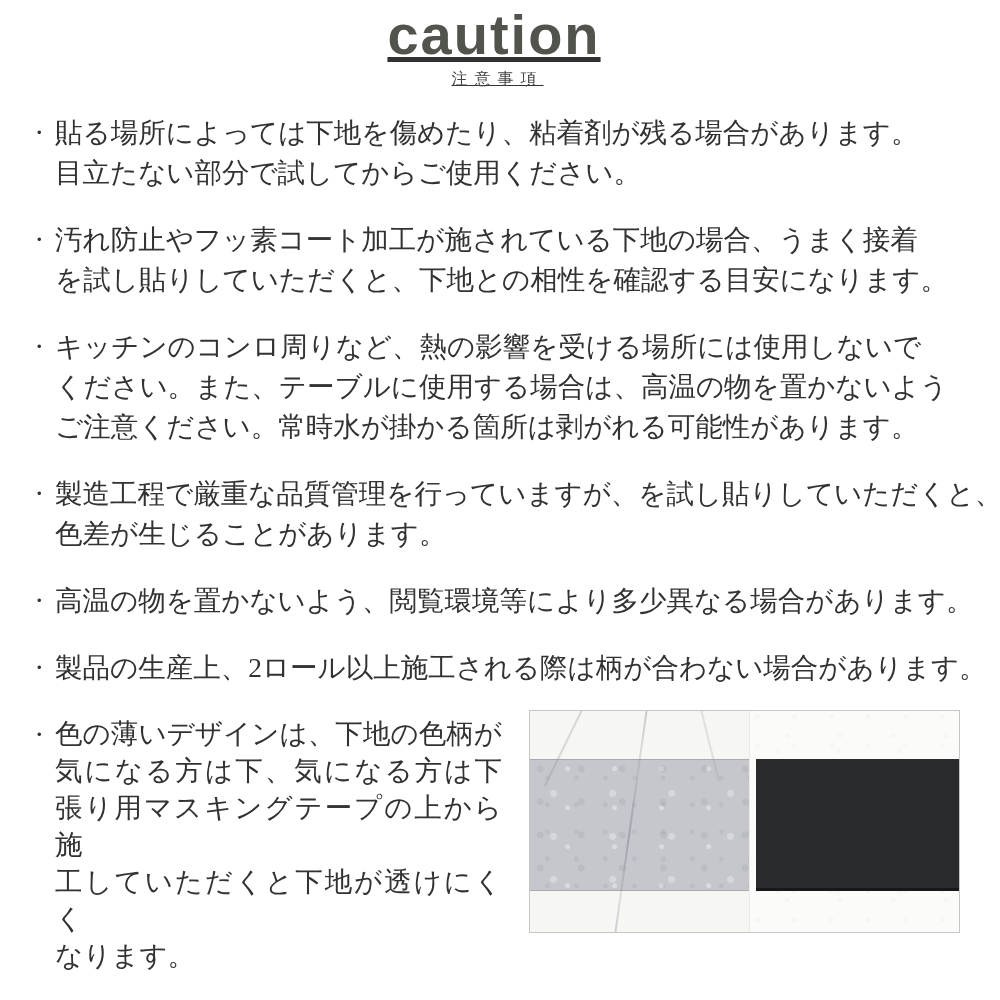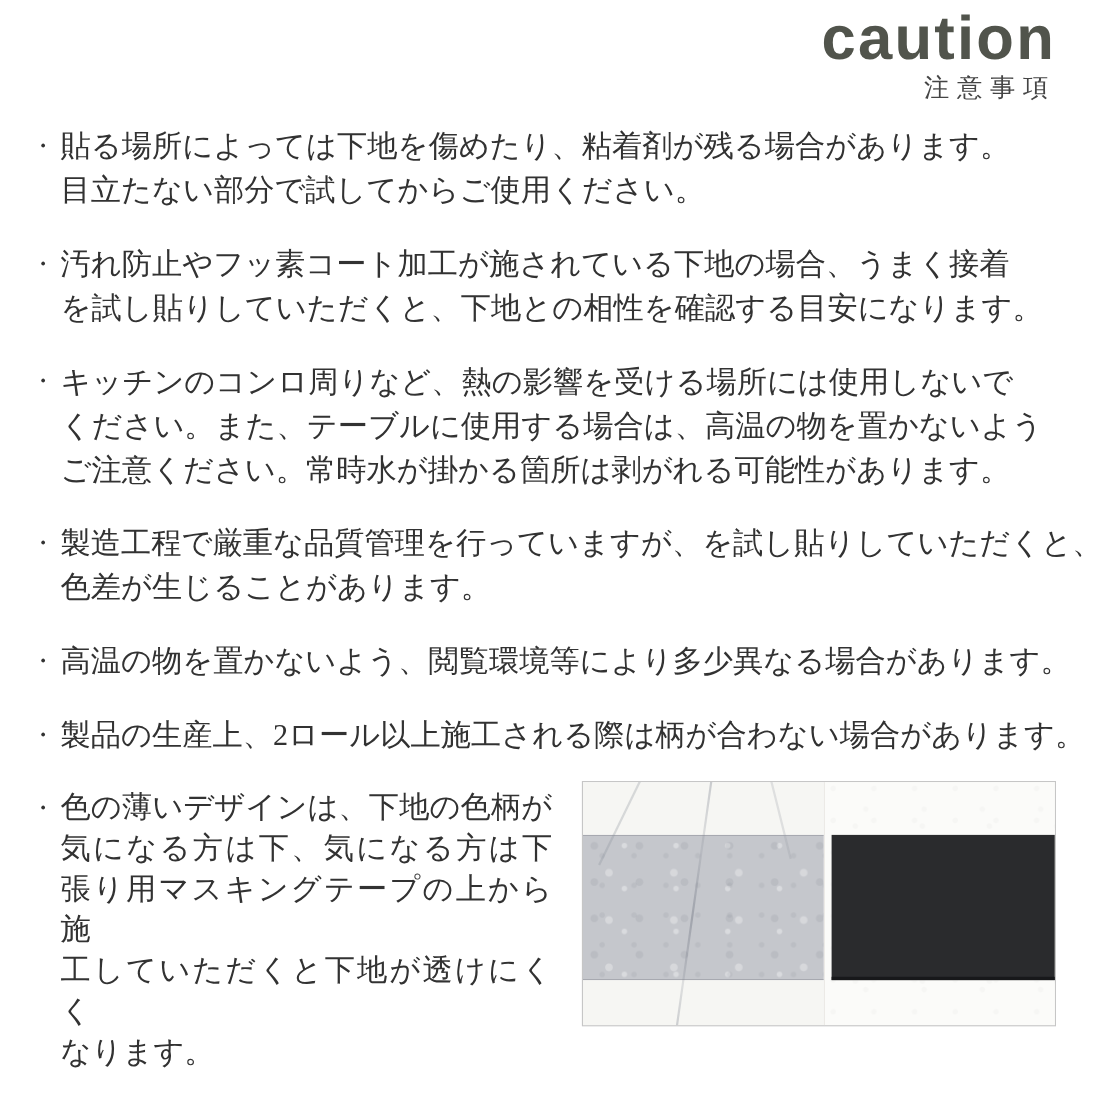--- a/index.html
+++ b/index.html
@@ -11,31 +11,31 @@
   .page {
     position: relative;
     width: 1000px;
     height: 1000px;
     background: #ffffff;
     padding: 8px 40px 0 28px;
     overflow: hidden;
   }
 
   
-  .header { text-align: right; }
+  .header { text-align: center; text-decoration: underline; }
   .title {
     font-size: 56px;
     line-height: 54px;
     font-weight: bold;
     letter-spacing: 2px;
     color: #51544c;
   }
   .subtitle {
     margin-top: 5px;
-    font-size: 23px;
+    font-size: 16px;
     line-height: 24px;
     letter-spacing: 7px;
     text-indent: 7px; 
     color: #454545;
   }
 
   
   .notes { margin-top: 22px; }
   .note { display: flex; align-items: flex-start; }
   .note + .note { margin-top: 27px; }

